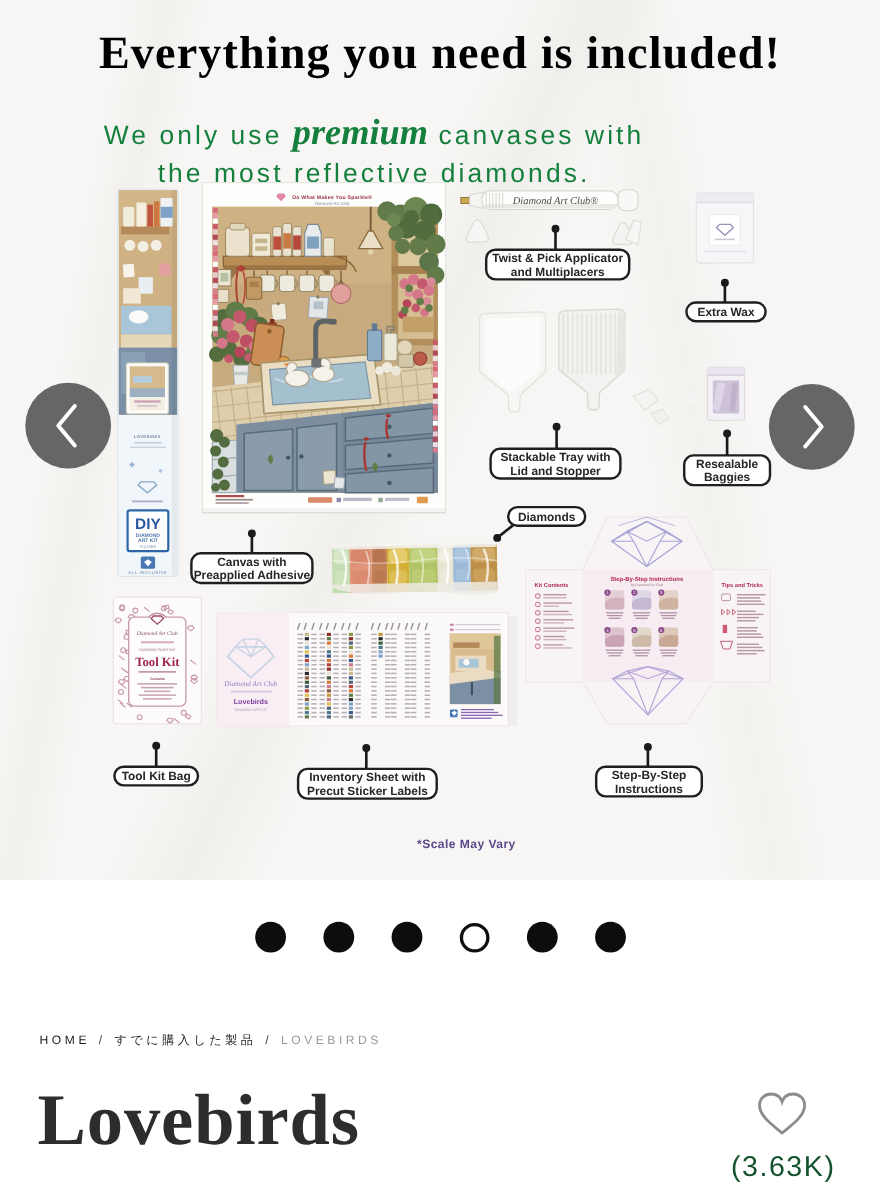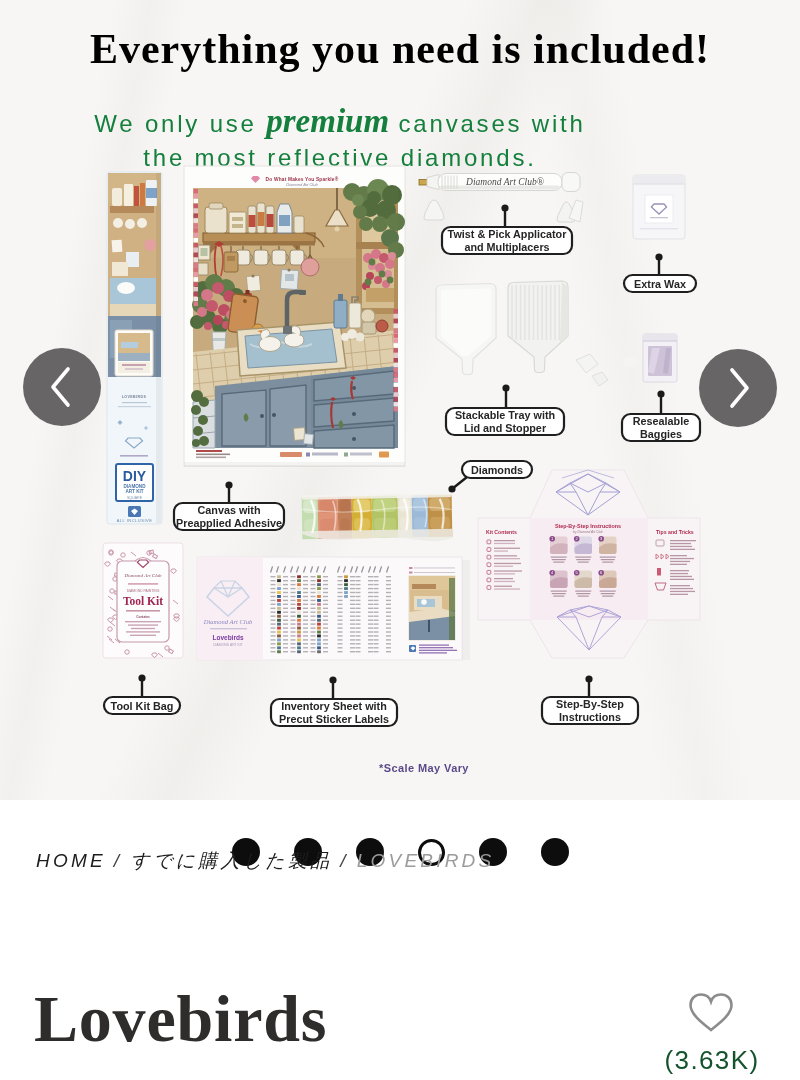--- a/index.html
+++ b/index.html
@@ -15,21 +15,21 @@
       font-family:"Liberation Serif",serif;font-weight:bold;font-size:42px;letter-spacing:1px;color:#000000;}
   .sub{position:absolute;left:0;top:76px;width:680px;text-align:center;
       font-family:"Liberation Sans",sans-serif;font-size:24px;letter-spacing:2.8px;line-height:34px;color:#15803d;margin-top:28px;}
   .script{font-family:"Liberation Serif",serif;font-style:italic;font-weight:bold;font-size:33px;letter-spacing:0px;}
   .scale{position:absolute;left:0;top:762px;width:800px;text-align:center;font-size:11px;font-weight:bold;color:#5b4a8a;letter-spacing:.4px;margin-left:24px;}
   .navbtn{position:absolute;width:78px;height:78px;border-radius:50%;background:#686566;}
   .navbtn svg{position:absolute;left:0;top:0;}
   .dots{position:absolute;left:0;top:838px;width:800px;text-align:center;}
   .dot{display:inline-block;width:28px;height:28px;border-radius:50%;background:#0d0d0d;margin:0 17px;vertical-align:middle;}
   .dot.open{background:#fff;border:3.5px solid #0d0d0d;width:21px;height:21px;}
-  .crumbs{position:absolute;left:36px;top:848px;font-size:19px;letter-spacing:3.2px;color:#1d1d1d;font-style:italic;}
+  .crumbs{position:absolute;left:36px;top:938px;font-size:11px;letter-spacing:3.2px;color:#1d1d1d;}
   .crumbs .sep{color:#444;margin:0 8px;}
   .crumbs .last{color:#9b9b9b;}
   .title{position:absolute;left:34px;top:981px;font-family:"Liberation Serif",serif;font-weight:bold;font-size:66px;color:#2e2d2c;letter-spacing:0.8px;}
   .likes{position:absolute;left:664px;top:1045px;width:96px;text-align:center;font-size:26px;color:#14532d;letter-spacing:1.4px;}
 </style>
 </head>
 <body>
 <div class="page">
 
   <div class="hero"></div>

